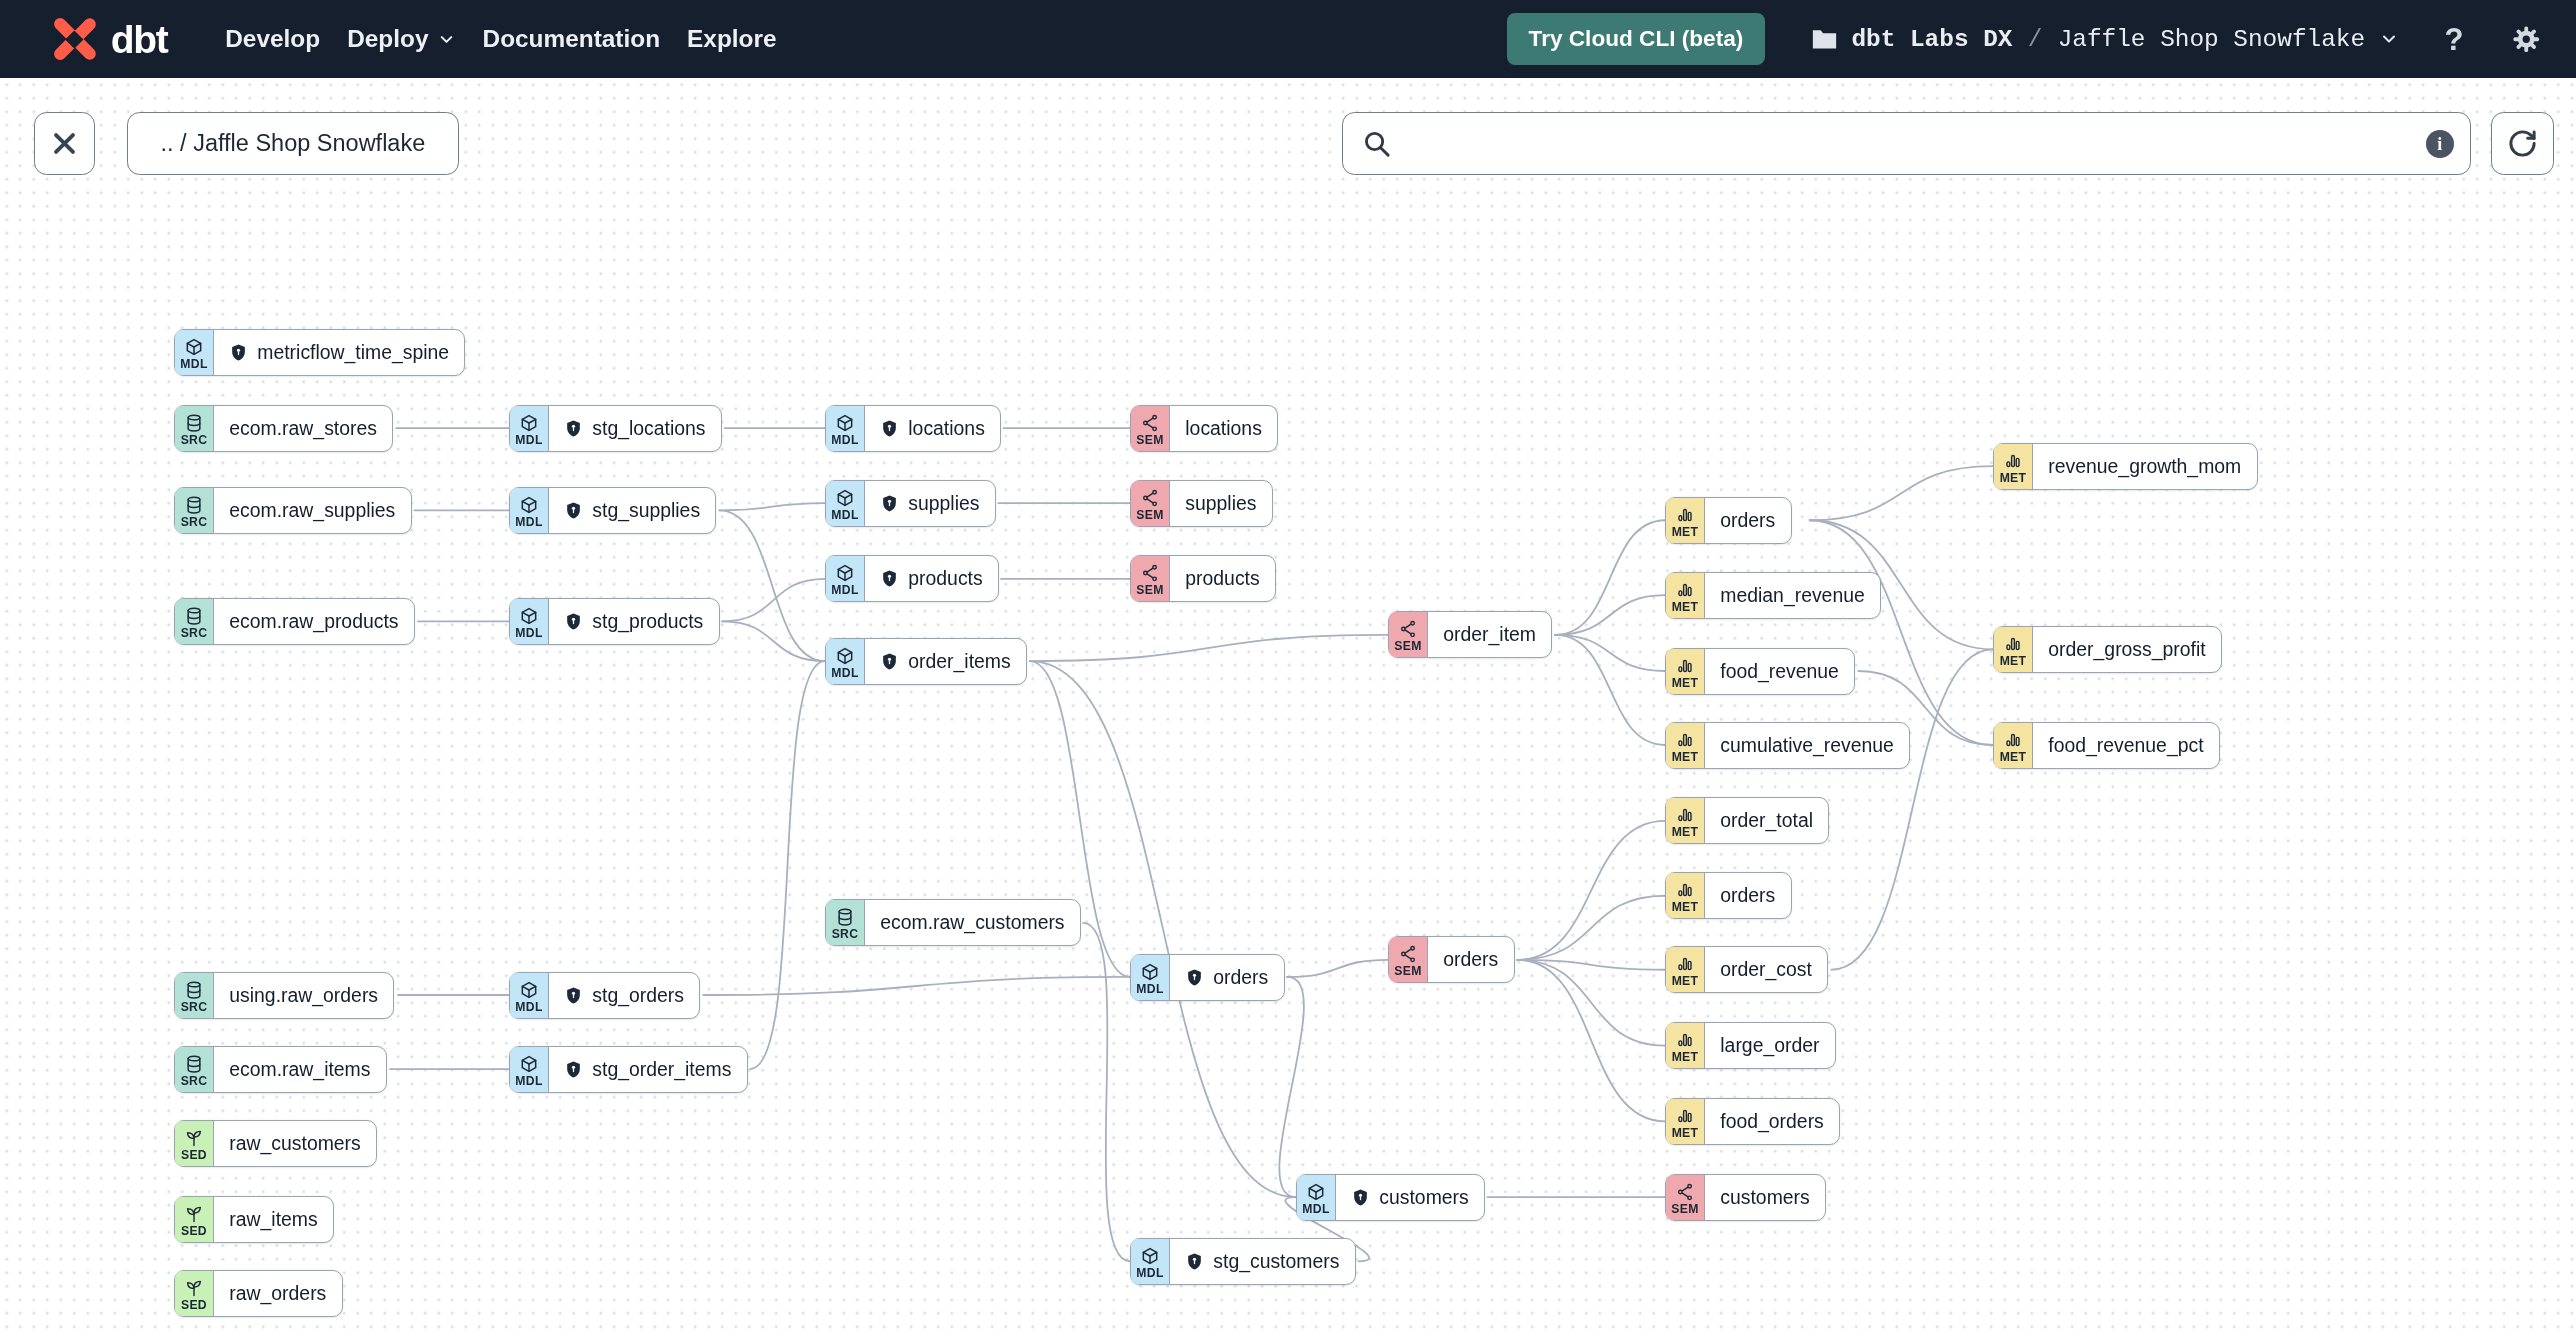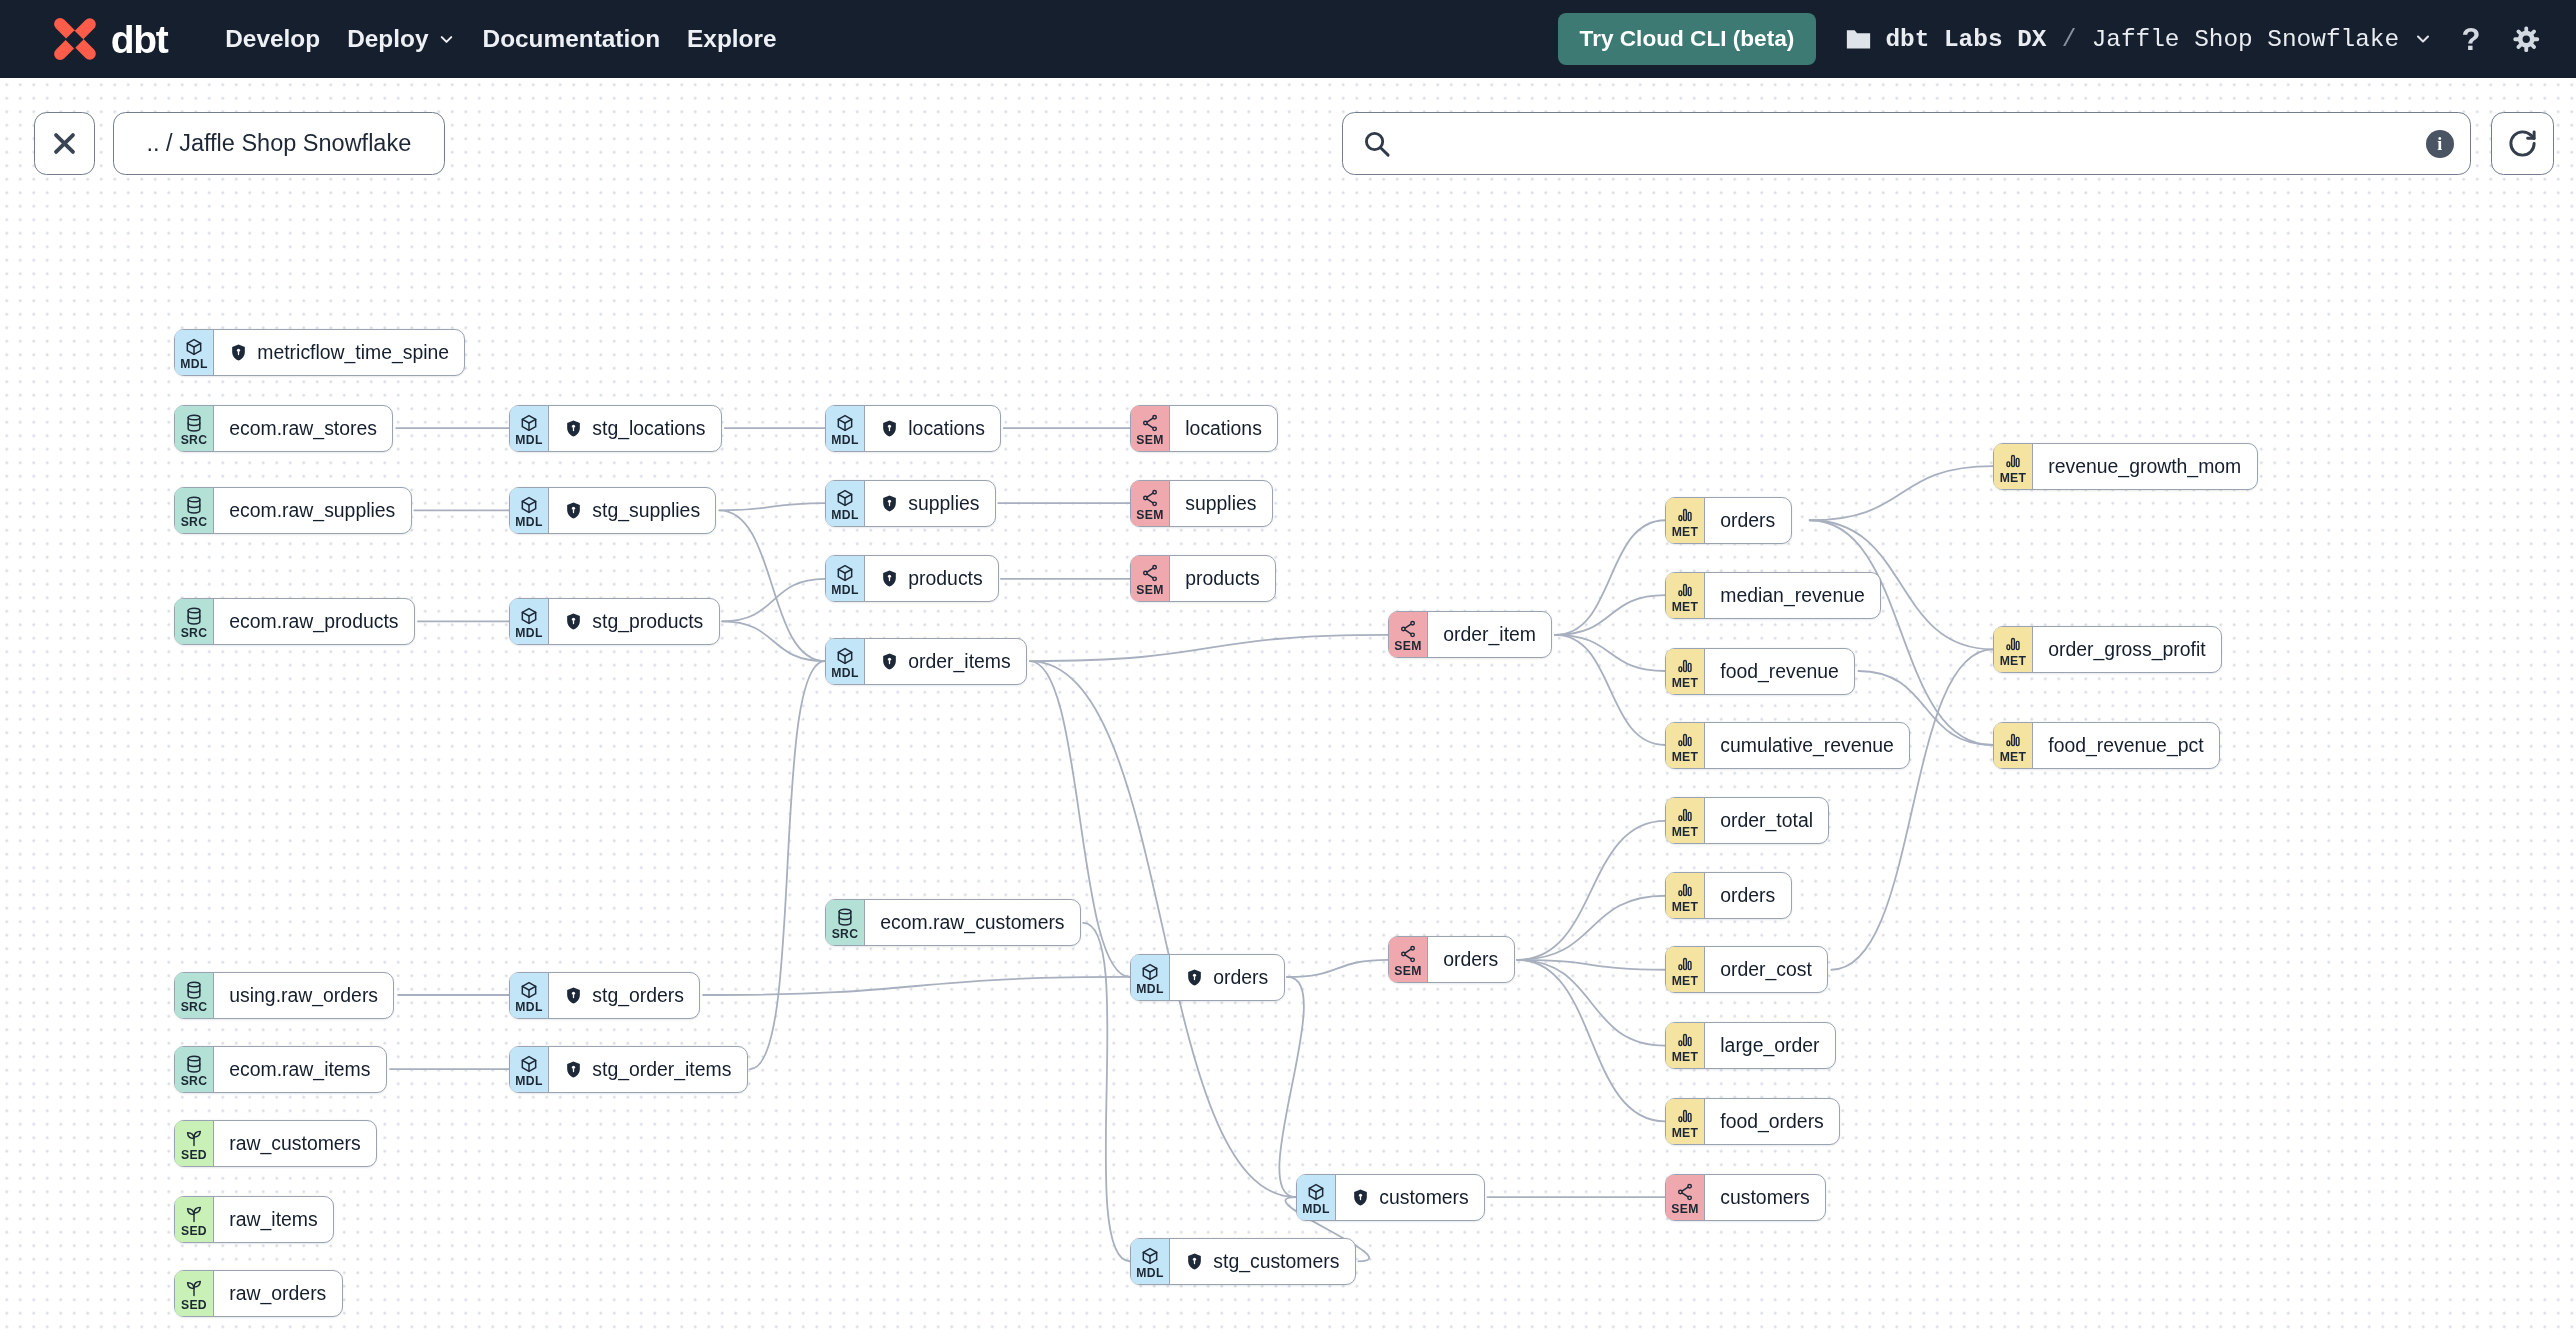--- a/index.html
+++ b/index.html
@@ -26,21 +26,21 @@
     position:absolute;left:19px;top:19px;width:12.6px;height:12.6px;
     background:#161f2d;transform:rotate(45deg);
   }
   .wordmark{color:#fff;font-size:39px;font-weight:700;letter-spacing:-1.4px;line-height:1;}
   .menu{display:flex;align-items:flex-start;gap:27px;margin-left:58px;}
   .menu-item{
     display:flex;align-items:center;gap:8.1px;color:#edf0f4;
     font-size:24.4px;font-weight:600;cursor:pointer;white-space:nowrap;
   }
   .chev svg{display:block;}
-  .nav-right{margin-left:auto;display:flex;align-items:center;gap:29px;}
+  .nav-right{margin-left:auto;display:flex;align-items:center;gap:46px;}
   .cta-btn{
     background:#3c7a73;color:#fff;font-size:22.6px;font-weight:600;
     padding:12.6px 21.7px;border-radius:8.1px;white-space:nowrap;cursor:pointer;
   }
   .proj-picker{display:flex;align-items:center;gap:13.5px;color:#e9edf2;font-size:24.4px;white-space:nowrap;cursor:pointer;font-family:Liberation Mono, monospace;}
   .proj-picker .account{font-weight:700;}
   .proj-picker .sep{color:#8792a1;padding:0 1.8px;}
   .icon-btn{display:flex;align-items:center;justify-content:center;cursor:pointer;}
   .help-glyph{font-size:31px;font-weight:700;color:#d3d9e0;line-height:1;}
   
@@ -51,21 +51,21 @@
     background-size:13.5px 13.5px;overflow:hidden;
   }
   #edge-layer{position:absolute;top:0;left:0;z-index:1;pointer-events:none;}
   
   .tool{
     position:absolute;top:34px;background:#fff;border:1.8px solid #717d8e;
     border-radius:12.6px;box-sizing:border-box;z-index:10;
   }
   .close-btn{left:34px;width:61px;height:63px;display:flex;align-items:center;justify-content:center;cursor:pointer;}
   .crumb{
-    left:113px;height:63px;padding:0 32.5px;display:flex;align-items:center;
+    left:127px;height:63px;padding:0 32.5px;display:flex;align-items:center;
     font-size:23.5px;color:#1d2735;white-space:nowrap;cursor:pointer;
   }
   .searchbar{
     left:1342px;width:1129px;height:63px;display:flex;align-items:center;
     padding:0 58px 0 60px;position:absolute;
   }
   .searchbar .mag{position:absolute;left:18px;top:15.3px;}
   .searchbar input{
     border:none;outline:none;width:100%;font-size:23.5px;color:#1d2735;
     font-family:"Liberation Sans",sans-serif;background:transparent;

